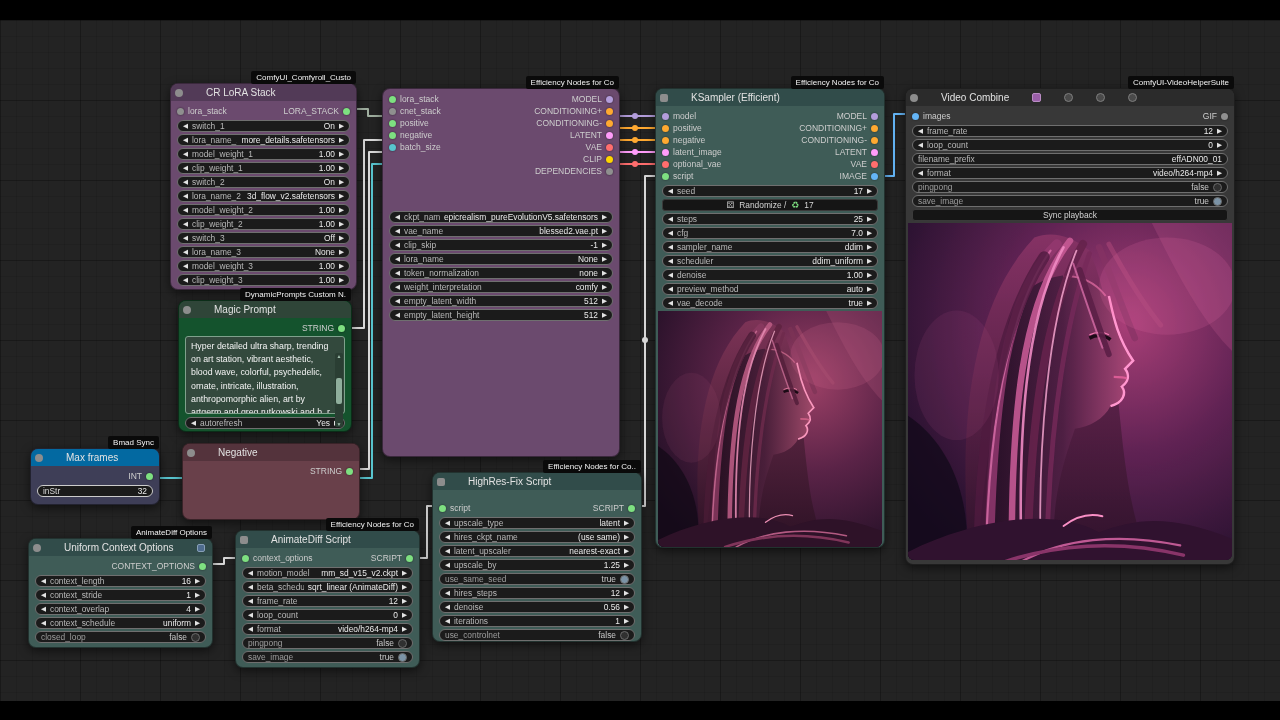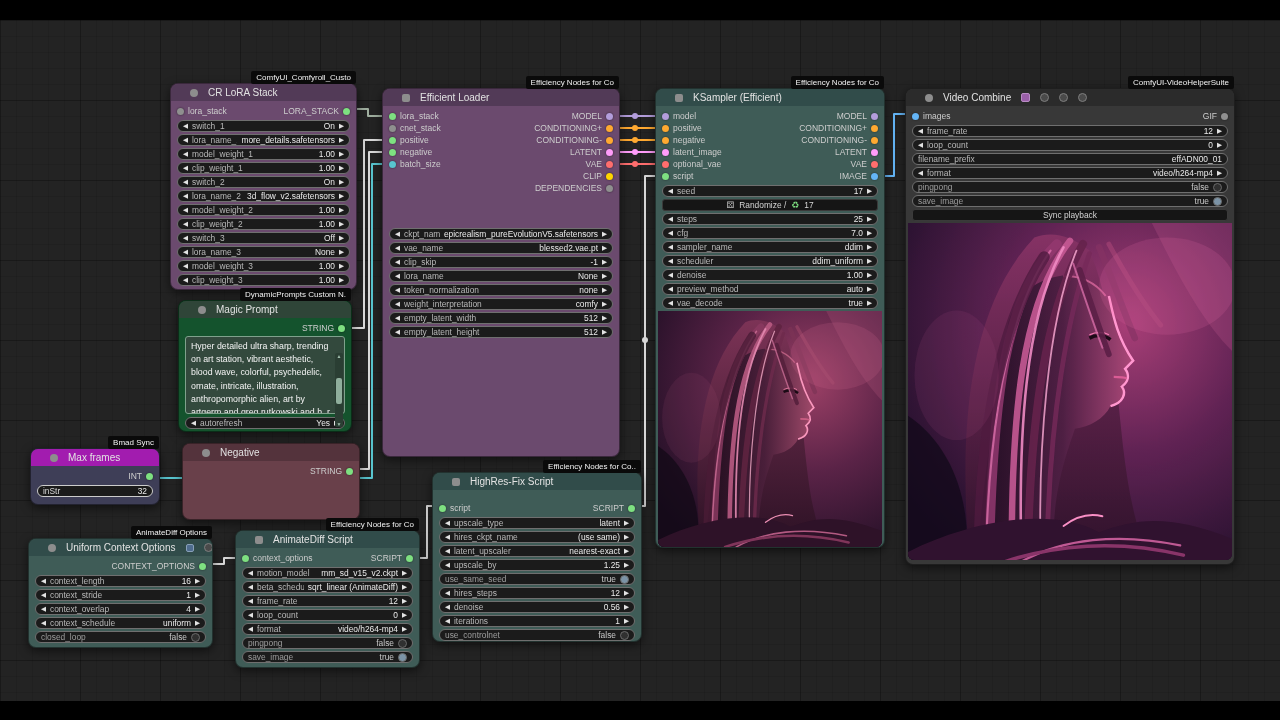--- a/index.html
+++ b/index.html
@@ -7,28 +7,28 @@
   #canvas{position:absolute;left:0;top:20px;width:1280px;height:681px;background-color:#232323;
     background-image:
       linear-gradient(rgba(0,0,0,.09) 1px,transparent 1px),
       linear-gradient(90deg,rgba(0,0,0,.09) 1px,transparent 1px),
       linear-gradient(rgba(0,0,0,.20) 1px,transparent 1px),
       linear-gradient(90deg,rgba(0,0,0,.20) 1px,transparent 1px);
     background-size:16px 16px,16px 16px,80px 80px,80px 80px;}
   #botbar{position:absolute;left:0;top:701px;width:1280px;height:19px;background:#000}
   #wires{position:absolute;left:0;top:0;width:1280px;height:720px;z-index:1;pointer-events:none}
   .node{position:absolute;z-index:2;border-radius:8px;box-shadow:0 3px 10px rgba(0,0,0,.55);font-size:9px;color:#ccc;border:1px solid rgba(0,0,0,.45)}
-  .titlebar{height:17px;border-radius:7px 7px 0 0;display:flex;align-items:center;gap:10px;padding:0 19px;font-size:10px;color:#e2e2e2;white-space:nowrap;overflow:hidden}
+  .titlebar{height:17px;border-radius:7px 7px 0 0;display:flex;align-items:center;gap:23px;padding:0 4px;font-size:10px;color:#e2e2e2;white-space:nowrap;overflow:hidden}
   .tdot{width:8px;height:8px;border-radius:50%;background:#8d8d8d;flex:none}
   .tdot.square{border-radius:2px}
   .node.purple{background:#6b4a6e}.node.purple .titlebar{background:#523a57}
   .node.teal{background:#3f5c57}.node.teal .titlebar{background:#314c4a}
   .node.green{background:#14532d}.node.green .titlebar{background:#2f4538}
   .node.maroon{background:#69404a}.node.maroon .titlebar{background:#54333c}
-  .node.navy{background:#3e3e57}.node.navy .titlebar{background:#a21caf}
+  .node.navy{background:#3e3e57}.node.navy .titlebar{background:#0369a1}
   .node.gray{background:#383838}.node.gray .titlebar{background:#2b2b2b}
   .badge{position:absolute;top:-13px;right:0;background:#0a0a0a;color:#f2f2f2;font-size:8px;padding:2px 5px;border-radius:2px;white-space:nowrap;z-index:3}
   .io{padding-top:4px}
   .iorow{height:12px;display:flex;justify-content:space-between;align-items:center;padding:0 6px}
   .slot{display:flex;align-items:center;gap:4px;font-size:8.5px;color:#cdcdcd;white-space:nowrap}
   .sdot{width:7px;height:7px;border-radius:50%;flex:none;box-shadow:0 0 2px rgba(0,0,0,.6)}
   .widgets{padding:3px 6px 0}
   .widget{height:12px;margin-bottom:2px;background:#1b1b1b;border:1px solid #6f6f6f;border-radius:7px;display:flex;align-items:center;padding:0 5px;font-size:8.4px;color:#b9b9b9;gap:4px;overflow:hidden}
   .widget .arr{font-size:6.5px;color:#e3e3e3;flex:none;line-height:1}
   .widget .wname{flex:1;text-align:left;white-space:nowrap;overflow:hidden}
@@ -221,24 +221,20 @@
         <span class="arr">◀</span>
         <span class="wname">clip_weight_3</span>
         <span class="wval">1.00</span>
         <span class="arr">▶</span>
       </div>
     </div>
 </div>
 
 <div class="node purple" style="left:382px;top:88px;width:238px;height:369px">
   <div class="badge">Efficiency Nodes for Co</div>
-  <div class="titlebar">
-    <span class="tdot square"></span>
-    <span>Efficient Loader</span>
-  </div>
   <div class="io">
       <div class="iorow">
         <div class="slot">
           <span class="sdot" style="background:#7ee081"></span>
           <span>lora_stack</span>
         </div>
         <div class="slot">
           <span>MODEL</span>
           <span class="sdot" style="background:#b39ddb"></span>
         </div>

